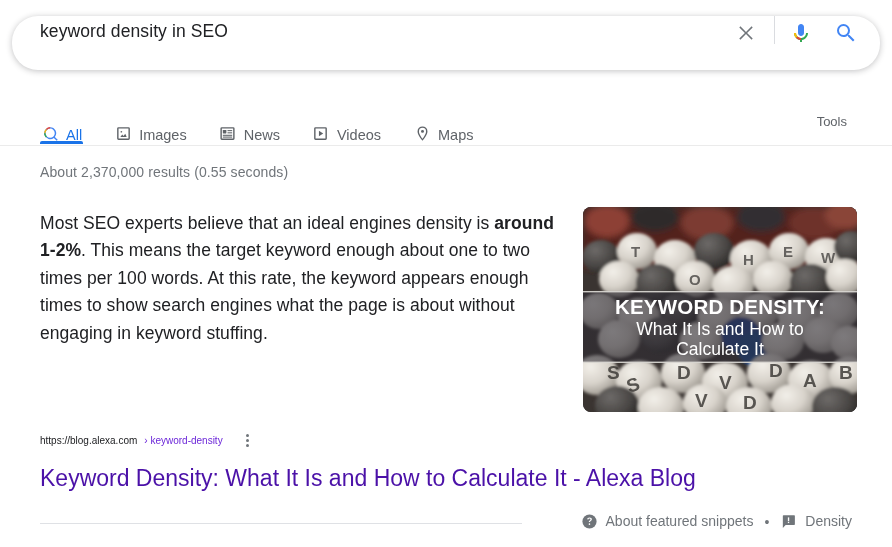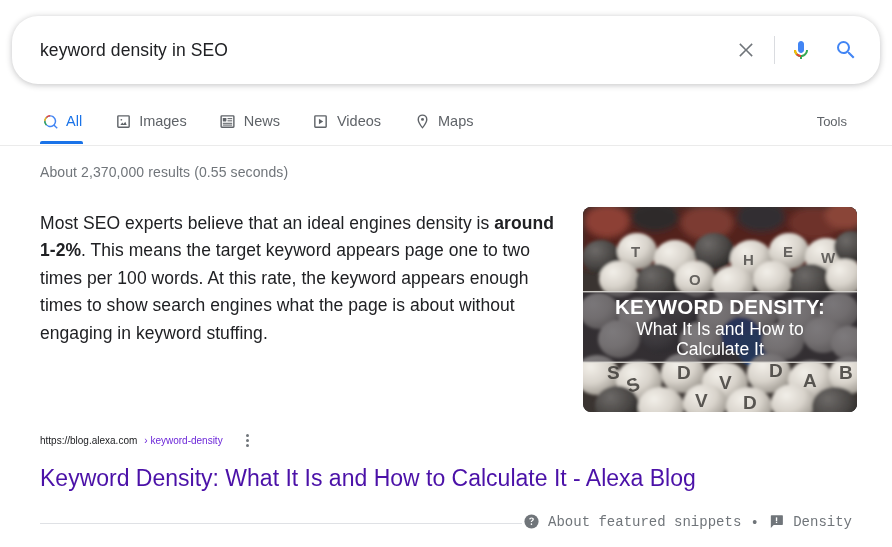--- a/index.html
+++ b/index.html
@@ -20,26 +20,25 @@
   .searchbar-wrap {
     position: absolute;
     left: 12px;
     top: 16px;
     width: 868px;
     height: 52px;
     box-sizing: border-box;
   }
   .searchbar {
     width: 100%;
-    height: 68px;
+    height: 54px;
     border-radius: 26px;
     background: #fff;
     box-shadow: 0 1px 6px rgba(32,33,36,.28);
     display: flex;
-    align-items: center;
     box-sizing: border-box;
     padding: 0 14px 0 28px;
   }
   .search-input {
     flex: 1;
     border: none;
     outline: none;
     font-family: "Liberation Sans", sans-serif;
     font-size: 17.5px;
     color: #202124;
@@ -79,21 +78,21 @@
   .tabs-inner {
     position: absolute;
     left: 40px;
     top: 0;
     display: flex;
     align-items: flex-start;
     height: 45px;
   }
   .tab {
     display: flex;
-    align-items: center;
+    align-items: flex-end;
     height: 42px;
     margin-right: 30px;
     font-size: 14.5px;
     color: #5f6368;
     cursor: pointer;
     position: relative;
     padding: 0 1px;
     box-sizing: border-box;
   }
   .tab .tab-ico {
@@ -219,23 +218,22 @@
     position: absolute;
     right: 40px;
     top: 513px;
     display: flex;
     align-items: center;
     font-size: 14px;
     color: #70757a;
   }
   .sf-item {
     display: flex;
-    align-items: flex-end;
-    cursor: pointer;
-    font-family: Liberation Mono, monospace;
+    align-items: flex-start;
+    cursor: pointer;
   }
   .sf-item .sf-ico {
     display: inline-flex;
     align-items: center;
     justify-content: center;
     width: 17px;
     height: 17px;
     margin-right: 8px;
   }
   .sf-dot {
@@ -343,21 +341,21 @@
   <div class="tools-btn">
     <span>Tools</span>
   </div>
 </div>
 
 <div class="result-stats">About 2,370,000 results (0.55 seconds)</div>
 
 <div class="snippet-block">
 
   <div class="snippet-text">
-    <span>Most SEO experts believe that an ideal engines density is </span><b>around 1-2%</b><span>. This means the target keyword appears page one to two times per 100 words. At this rate, the keyword appears enough times to show search engines what the page is about without engaging in keyword stuffing.</span>
+    <span>Most SEO experts believe that an ideal engines density is </span><b>around 1-2%</b><span>. This means the target keyword enough about one to two times per 100 words. At this rate, the keyword appears enough times to show search engines what the page is about without engaging in keyword stuffing.</span>
   </div>
 
   <div class="snippet-thumb">
     <svg class="thumb-svg" viewBox="0 0 274 205" preserveAspectRatio="none" aria-hidden="true">
       <defs>
         <radialGradient id="beadL" cx="35%" cy="30%" r="75%">
           <stop offset="0%" stop-color="#f2efe9"></stop>
           <stop offset="55%" stop-color="#d8d3cb"></stop>
           <stop offset="100%" stop-color="#9c978f"></stop>
         </radialGradient>

